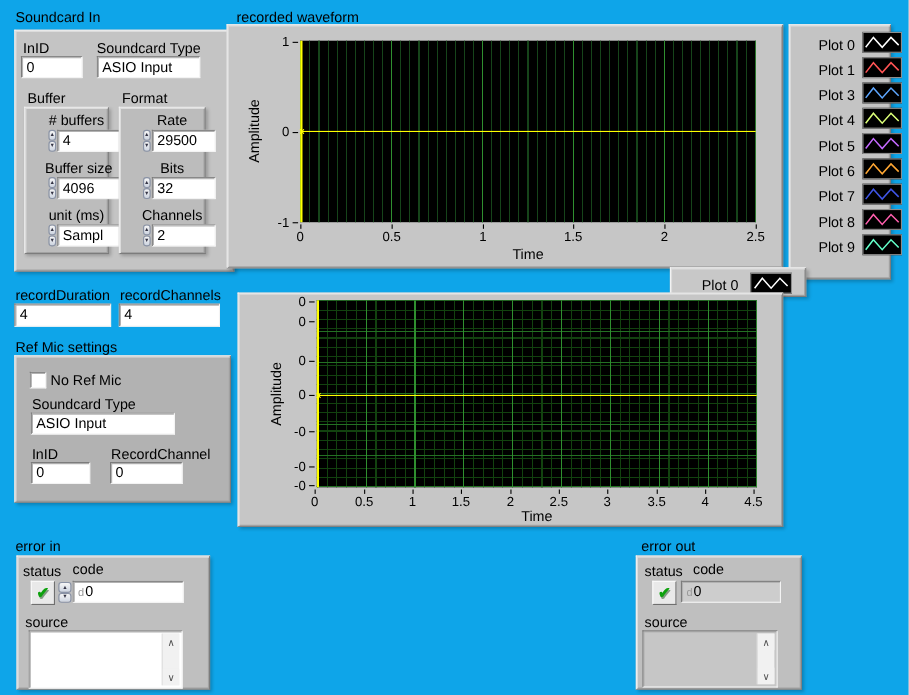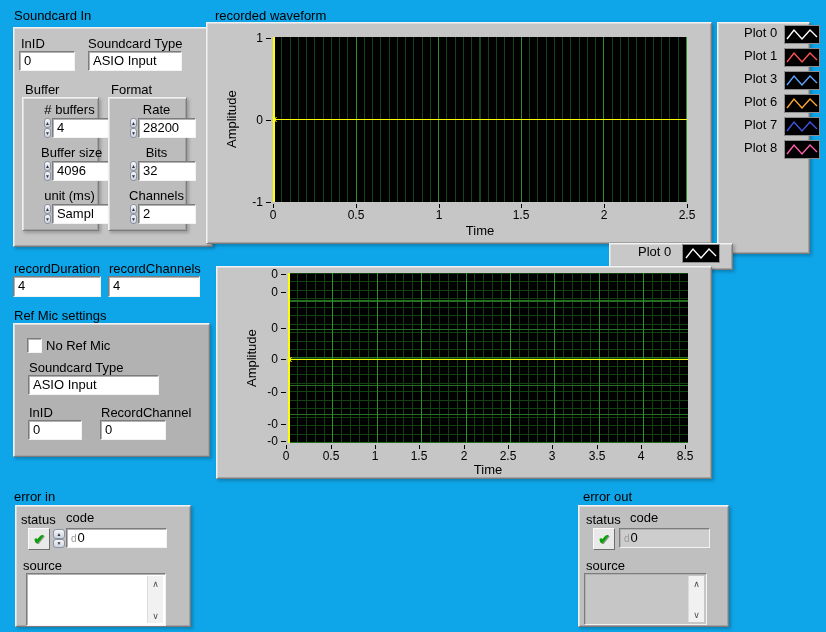--- a/index.html
+++ b/index.html
@@ -37,21 +37,21 @@
   .vline{position:absolute;top:0;bottom:0;left:0;width:2px;background:#ffff00;}
   .marker{position:absolute;width:5px;height:5px;left:-1px;background:#ffff00;
     clip-path:polygon(0 0,20% 0,50% 35%,80% 0,100% 0,65% 50%,100% 100%,80% 100%,50% 65%,20% 100%,0 100%,35% 50%);}
   .ylab{position:absolute;display:flex;align-items:center;justify-content:center;width:16px;
     writing-mode:vertical-rl;transform:rotate(180deg);white-space:nowrap;}
   .ytick{position:absolute;display:flex;align-items:center;justify-content:flex-end;gap:3px;
     height:16px;font-size:12px;}
   .dash{display:block;width:5px;height:1px;background:#000;}
   .xtick{position:absolute;display:flex;flex-direction:column;align-items:center;width:40px;font-size:12px;}
   .vdash{display:block;width:1px;height:4px;background:#000;}
-  .leg-row{display:flex;align-items:flex-start;height:23px;padding-left:8px;gap:7px;}
+  .leg-row{display:flex;align-items:flex-end;height:23px;padding-left:8px;gap:7px;}
   .leg-lbl{width:40px;white-space:nowrap;}
   .leg-icon{width:36px;height:17px;background:#000;border:1px solid #8d8d8d;
     display:flex;align-items:center;justify-content:center;box-sizing:content-box;}
   .cb{position:absolute;width:13px;height:13px;background:#fff;}
   .chk{position:absolute;width:20px;height:20px;background:#e9e9e9;
     border-top:1px solid #fafafa;border-left:1px solid #fafafa;border-bottom:1px solid #6f6f6f;border-right:1px solid #6f6f6f;
     display:flex;align-items:center;justify-content:center;color:#0ca10c;font-size:14px;font-weight:bold;
     text-shadow:1px 1px 0 rgba(0,60,0,.45);}
   .radix{color:#9a9a9a;font-size:10px;margin-right:1px;}
   .src{position:absolute;background:#fff;}
@@ -103,21 +103,21 @@
     </div>
 
     <div class="lbl" style="left:97px;top:54px">Format</div>
     <div class="group raised" style="left:94px;top:69px;width:79px;height:134px">
       <div class="g-lbl">Rate</div>
       <div class="g-row">
         <div class="spin">
             <span class="sa">▲</span>
             <span class="sa">▼</span>
           </div>
-        <div class="g-f sunken"><span>28200</span></div>
+        <div class="g-f sunken"><span>29500</span></div>
       </div>
       <div class="g-lbl">Bits</div>
       <div class="g-row">
         <div class="spin">
             <span class="sa">▲</span>
             <span class="sa">▼</span>
           </div>
         <div class="g-f sunken"><span>32</span></div>
       </div>
       <div class="g-lbl">Channels</div>
@@ -197,40 +197,64 @@
       </div>
     <div class="leg-row">
         <span class="leg-lbl">Plot 3</span>
         <span class="leg-icon">
           <svg width="34" height="15">
             <polyline points="2,12 9,3 17,12 25,3 32,10" fill="none" stroke-width="1.4" stroke="#5ea7ff"></polyline>
           </svg>
         </span>
       </div>
     <div class="leg-row">
+        <span class="leg-lbl">Plot 4</span>
+        <span class="leg-icon">
+          <svg width="34" height="15">
+            <polyline points="2,12 9,3 17,12 25,3 32,10" fill="none" stroke-width="1.4" stroke="#dcff78"></polyline>
+          </svg>
+        </span>
+      </div>
+    <div class="leg-row">
+        <span class="leg-lbl">Plot 5</span>
+        <span class="leg-icon">
+          <svg width="34" height="15">
+            <polyline points="2,12 9,3 17,12 25,3 32,10" fill="none" stroke-width="1.4" stroke="#c469ff"></polyline>
+          </svg>
+        </span>
+      </div>
+    <div class="leg-row">
         <span class="leg-lbl">Plot 6</span>
         <span class="leg-icon">
           <svg width="34" height="15">
             <polyline points="2,12 9,3 17,12 25,3 32,10" fill="none" stroke-width="1.4" stroke="#ffa733"></polyline>
           </svg>
         </span>
       </div>
     <div class="leg-row">
         <span class="leg-lbl">Plot 7</span>
         <span class="leg-icon">
           <svg width="34" height="15">
             <polyline points="2,12 9,3 17,12 25,3 32,10" fill="none" stroke-width="1.4" stroke="#3f55e6"></polyline>
           </svg>
         </span>
       </div>
     <div class="leg-row">
         <span class="leg-lbl">Plot 8</span>
         <span class="leg-icon">
           <svg width="34" height="15">
             <polyline points="2,12 9,3 17,12 25,3 32,10" fill="none" stroke-width="1.4" stroke="#ff5fae"></polyline>
+          </svg>
+        </span>
+      </div>
+    <div class="leg-row">
+        <span class="leg-lbl">Plot 9</span>
+        <span class="leg-icon">
+          <svg width="34" height="15">
+            <polyline points="2,12 9,3 17,12 25,3 32,10" fill="none" stroke-width="1.4" stroke="#63ffc8"></polyline>
           </svg>
         </span>
       </div>
   </div>
 
   <div class="lbl" style="left:14px;top:261px">recordDuration</div>
   <div class="field sunken" style="left:13px;top:276px;width:82px;height:18px"><span>4</span></div>
   <div class="lbl" style="left:109px;top:261px">recordChannels</div>
   <div class="field sunken" style="left:108px;top:276px;width:86px;height:18px"><span>4</span></div>
 
@@ -322,21 +346,21 @@
     <div class="xtick" style="left:362px;top:178px;width:36px">
         <i class="vdash"></i>
         <span>3.5</span>
       </div>
     <div class="xtick" style="left:406px;top:178px;width:36px">
         <i class="vdash"></i>
         <span>4</span>
       </div>
     <div class="xtick" style="left:450px;top:178px;width:36px">
         <i class="vdash"></i>
-        <span>8.5</span>
+        <span>4.5</span>
       </div>
     <div class="lbl" style="left:251px;top:195px;width:40px;text-align:center">Time</div>
   </div>
 
   <div class="lbl" style="left:14px;top:489px">error in</div>
   <div class="panel raised" style="left:15px;top:505px;width:156px;height:120px;background:#bfbfbf">
     <div class="lbl" style="left:5px;top:6px">status</div>
     <div class="lbl" style="left:50px;top:4px">code</div>
     <div class="chk" style="left:12px;top:22px">
         <span>✔</span>

